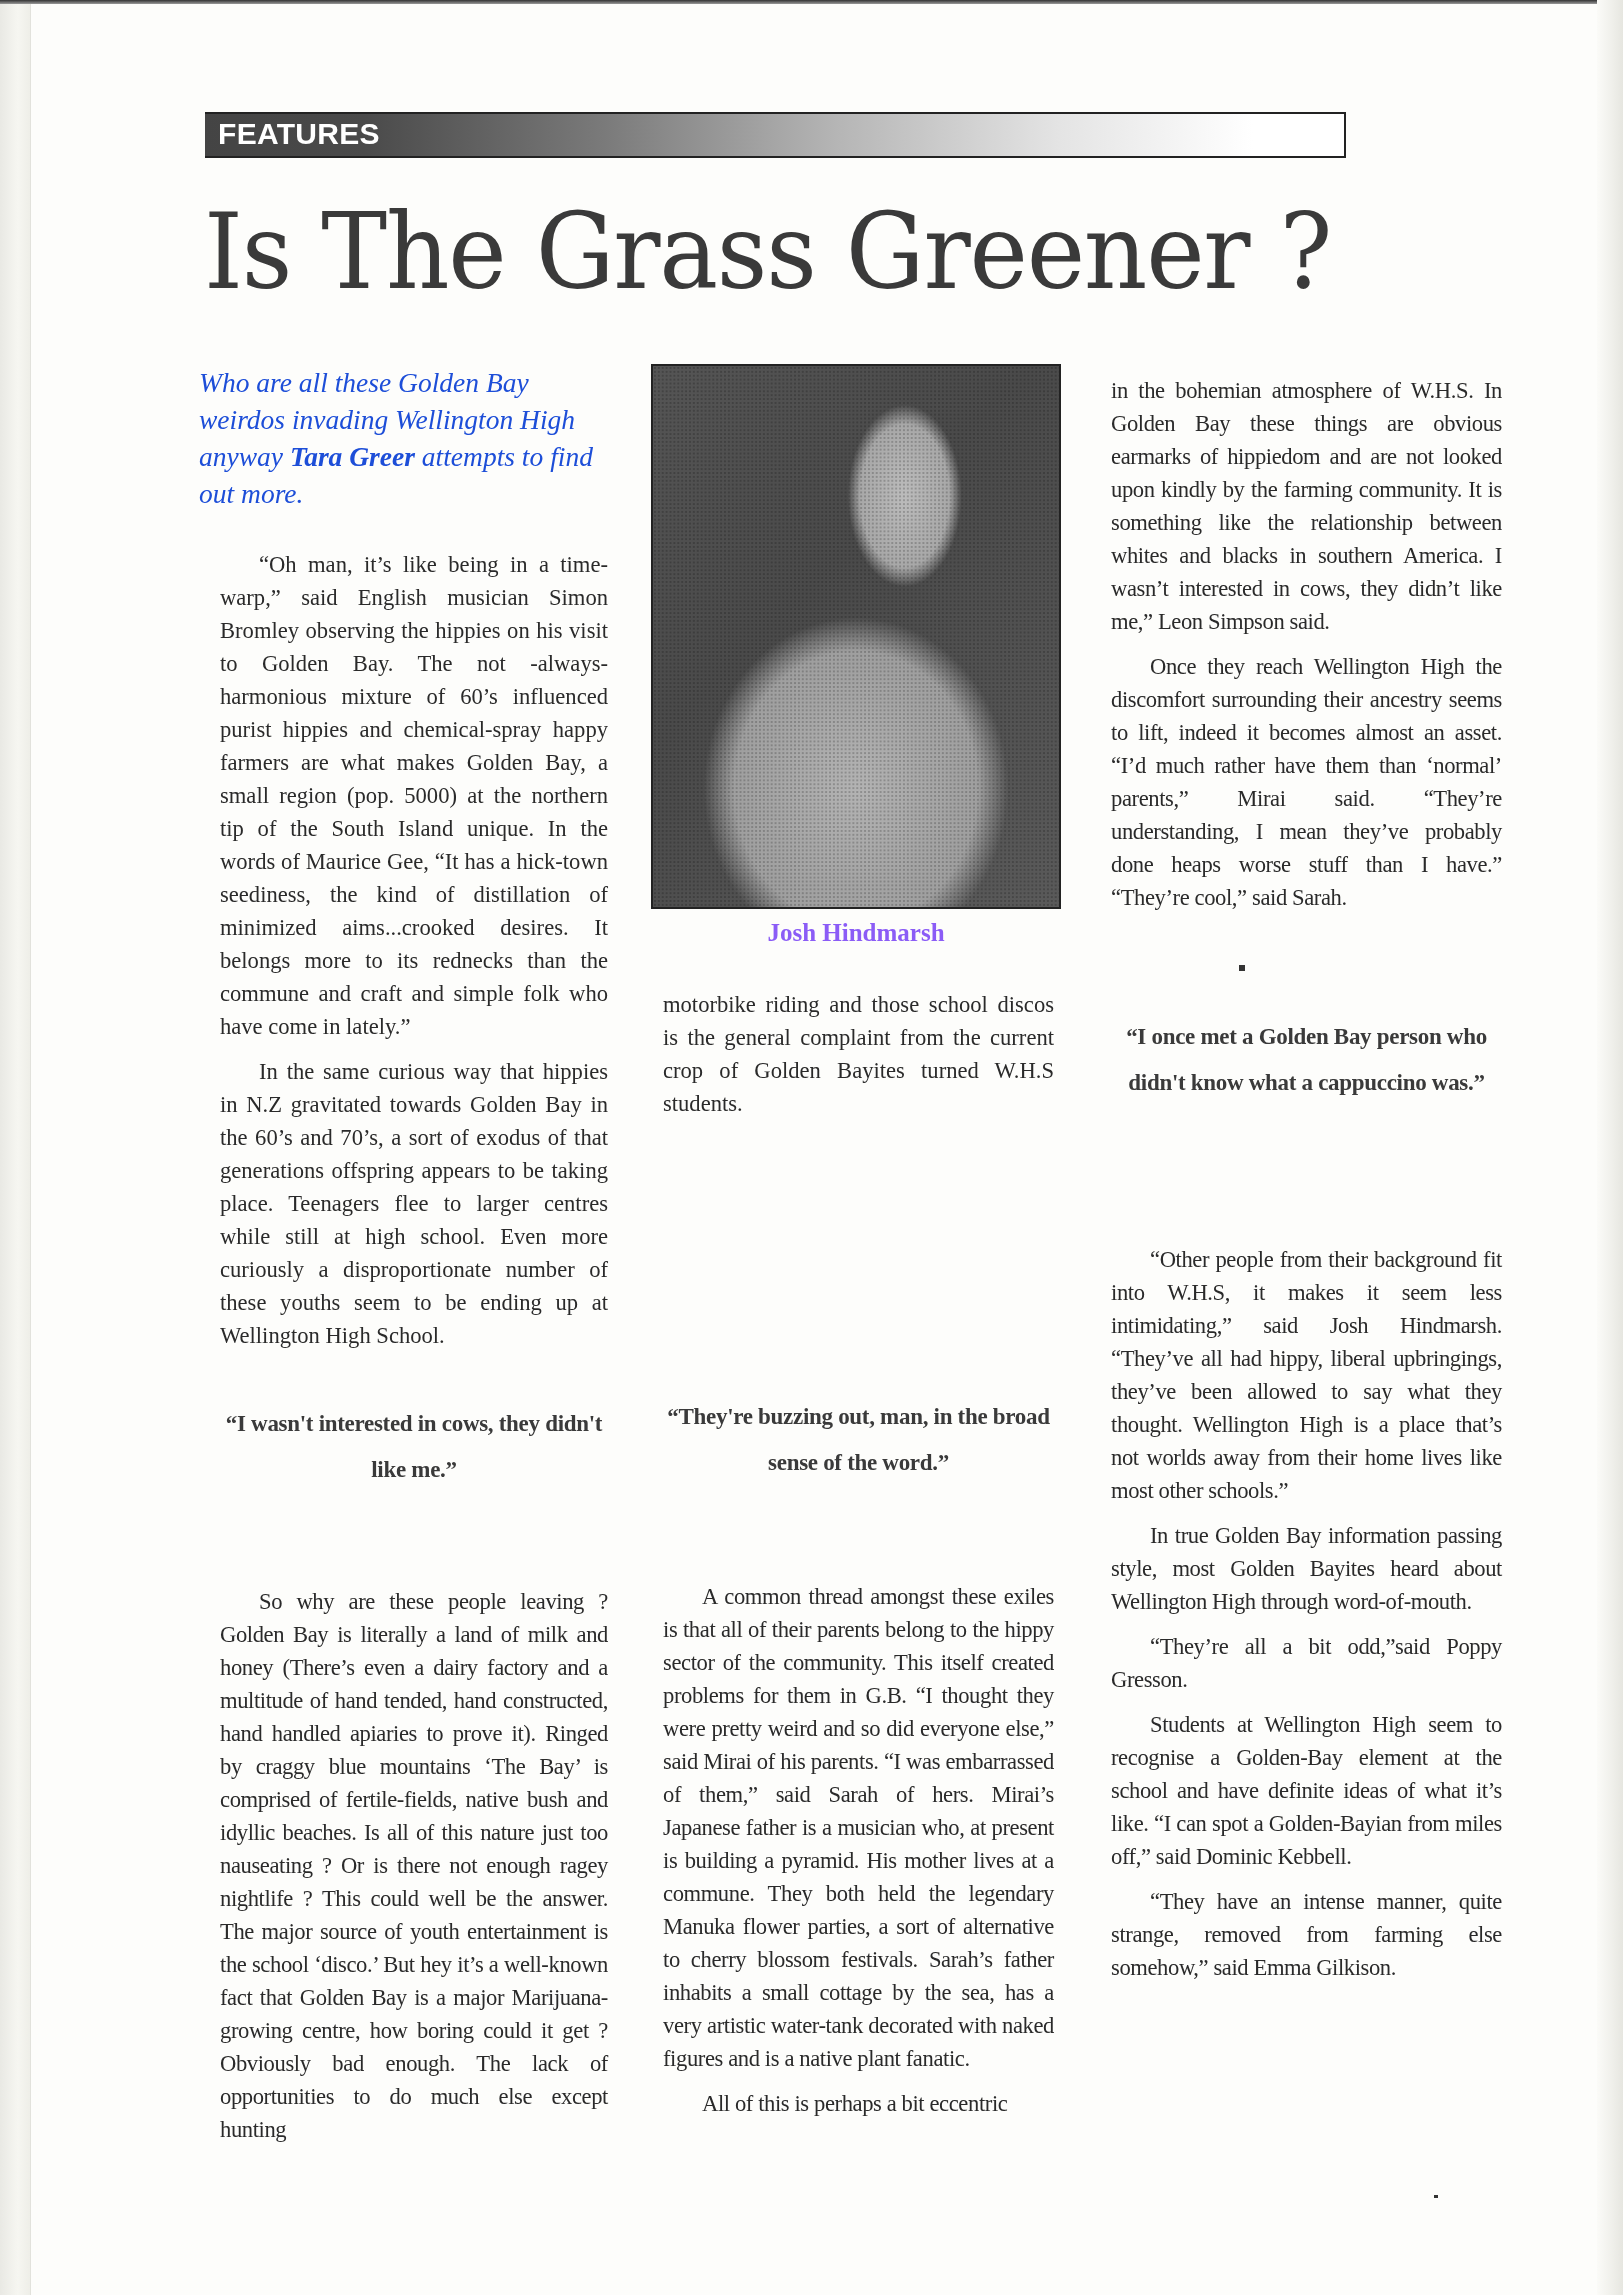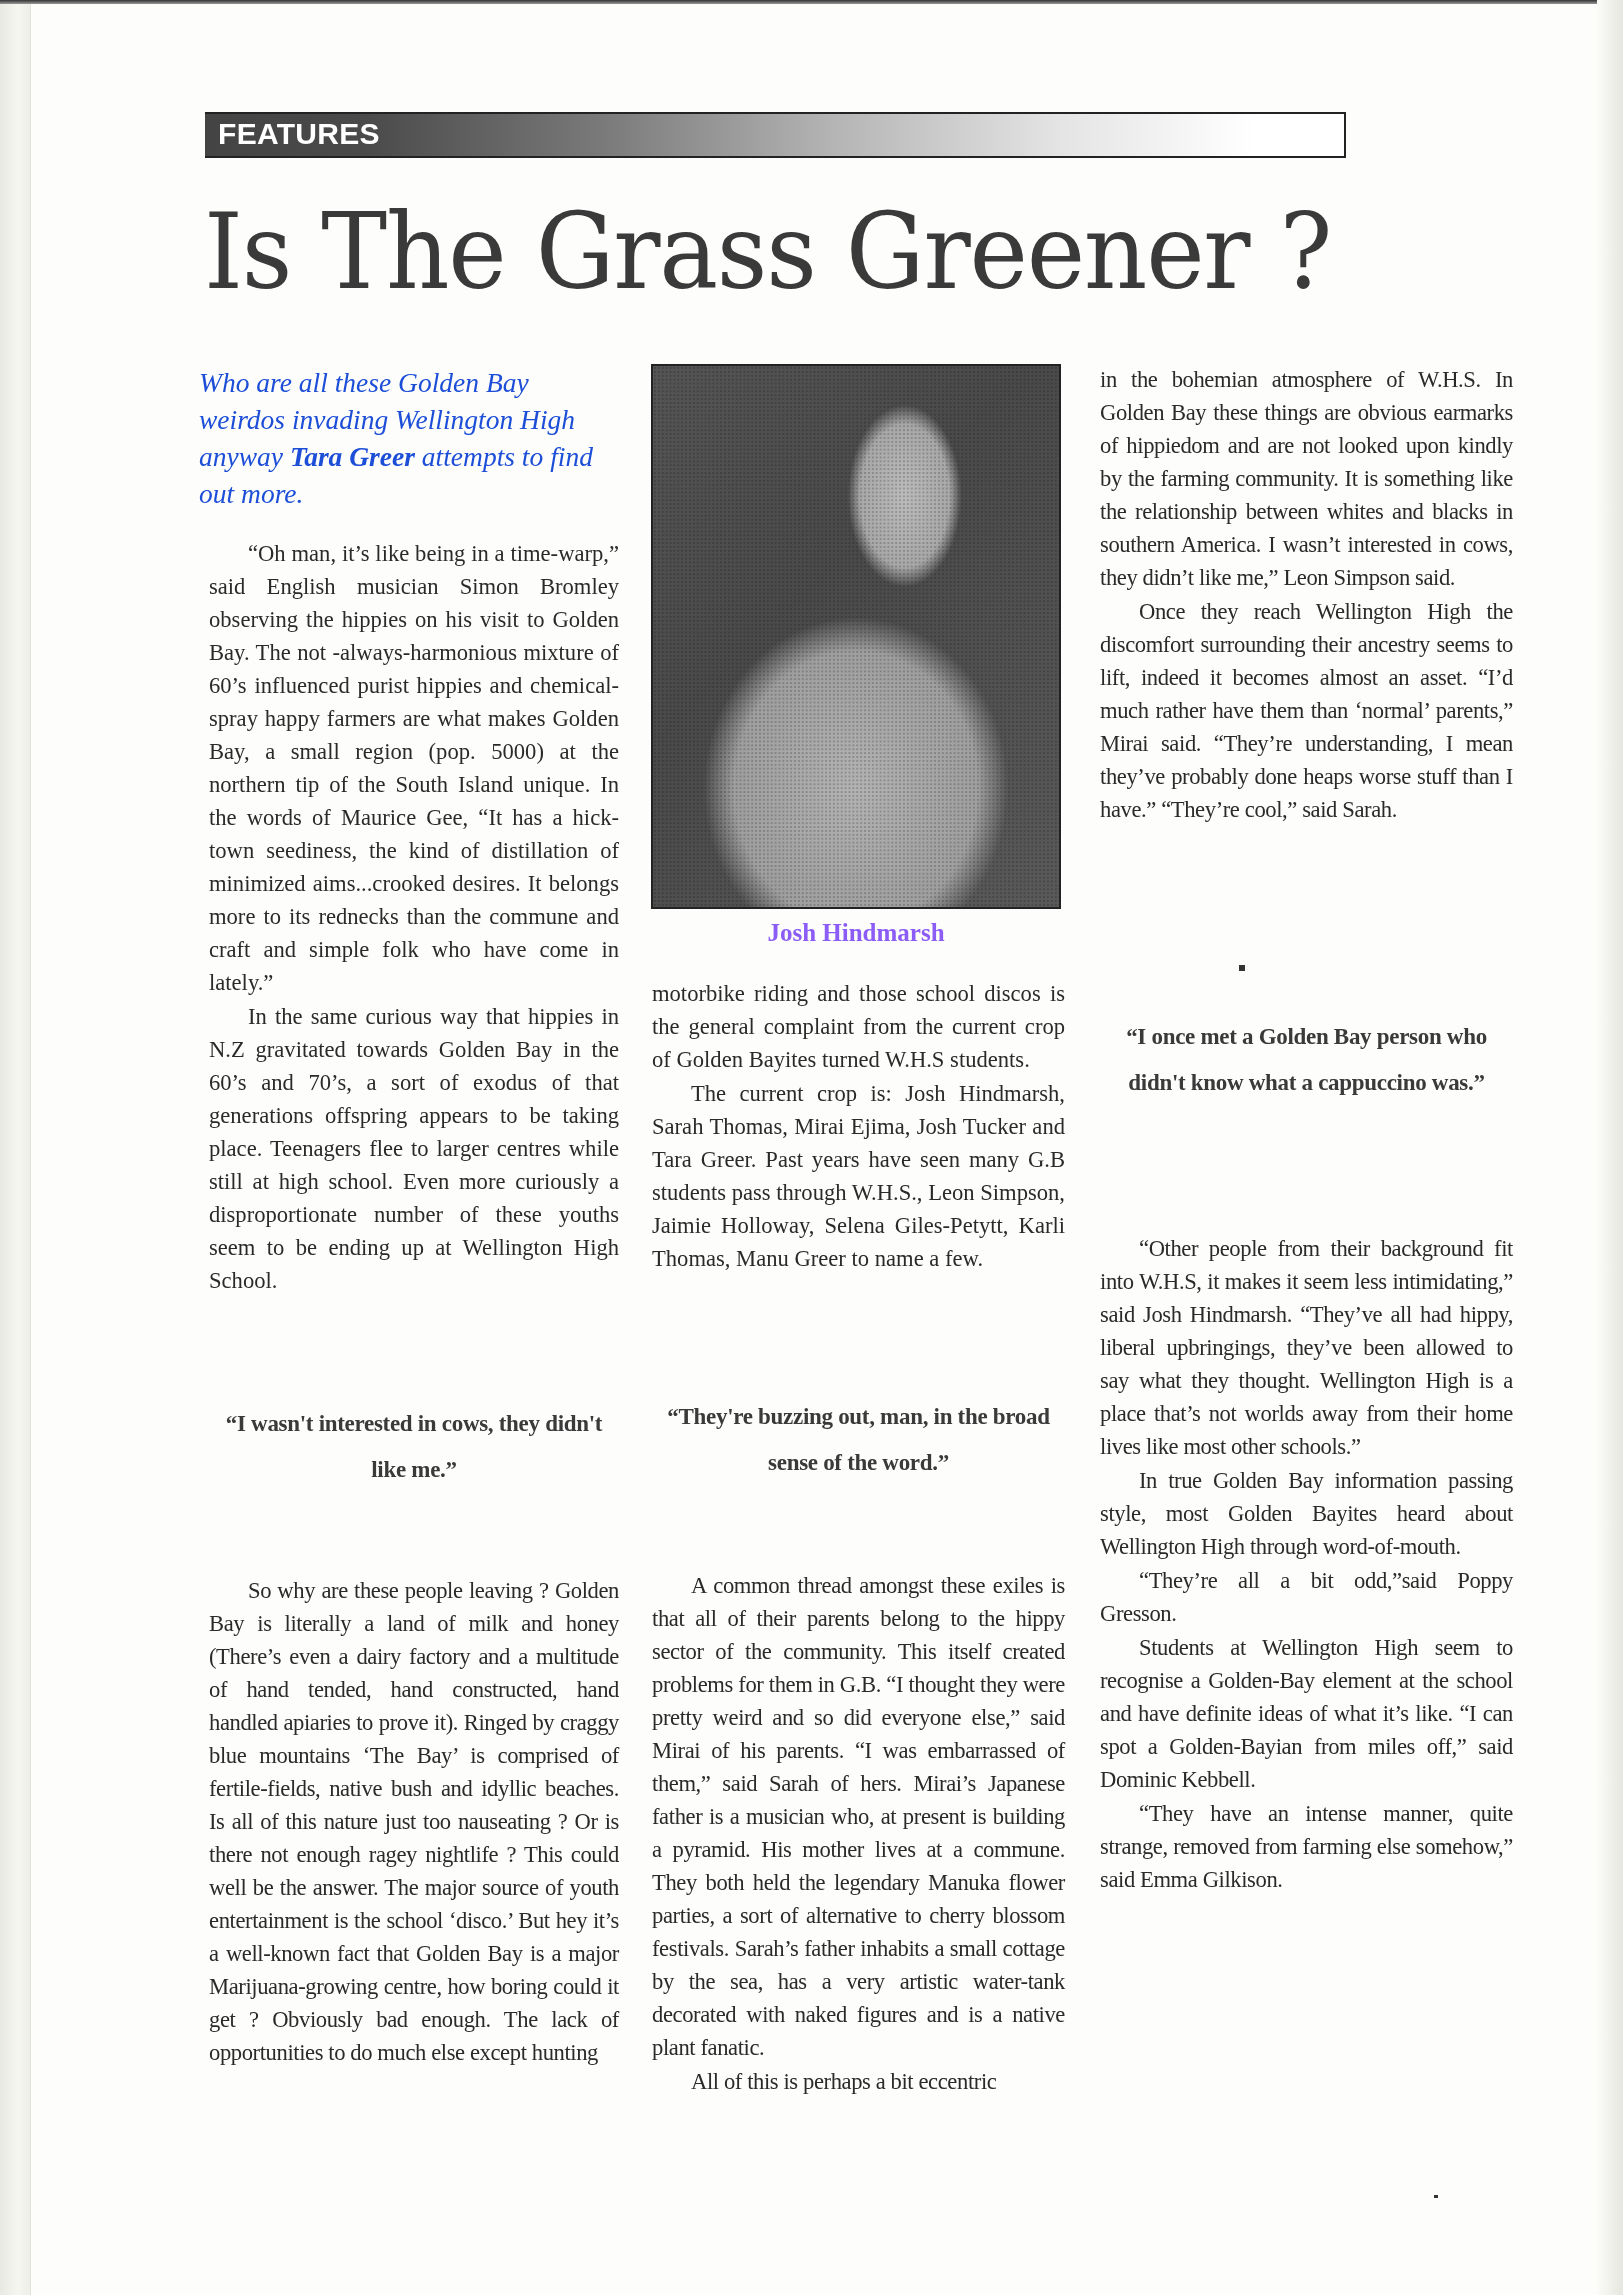--- a/index.html
+++ b/index.html
@@ -33,21 +33,21 @@
     color: #3a3a3a; letter-spacing: -1.3px; line-height: 1; white-space: nowrap;
     transform: scaleX(0.94); transform-origin: left top; }
 
   
   .deck { position: absolute; left: 199px; top: 364px; width: 419px;
     font-style: italic; font-size: 27.5px; line-height: 37px; color: #1d4ed8; }
   .deck b { font-weight: bold; }
 
   
   .col { position: absolute; font-size: 22.6px; line-height: 33px; text-align: justify; }
-  .col p { margin: 1px; text-indent: 0; }
+  .col p { margin: 12px; text-indent: 0; }
   .col p.ind { text-indent: 39px; }
   .col1 { left: 208px; width: 412px; }
   .col2 { left: 651px; width: 415px; }
   .col3 { left: 1099px; width: 415px; }
   .cond { font-family: "Liberation Serif", serif; letter-spacing: -0.4px; }
 
   
   .pull { position: absolute; text-align: center; font-weight: bold;
     font-family: "Liberation Serif", "DejaVu Serif", serif;
     font-size: 23px; line-height: 46px; color: #3a3a3a; letter-spacing: -0.3px; }
@@ -87,21 +87,20 @@
 </div>
 <div class="pull" style="left:208px; top:1401px; width:412px;">“I wasn't interested in cows, they didn't like me.”</div>
 <div class="col col1 cond" style="top:1573px;">
   <p class="ind">So why are these people leaving ? Golden Bay is literally a land of milk and honey (There’s even a dairy factory and a multitude of hand tended, hand constructed, hand handled apiaries to prove it).  Ringed by craggy blue mountains ‘The Bay’ is comprised of fertile-fields, native bush and idyllic beaches.  Is all of this nature just too nauseating ?  Or is there not enough ragey nightlife ? This could well be the answer.  The major source of youth entertainment is the school ‘disco.’ But hey it’s a well-known fact that  Golden Bay is a major Marijuana-growing centre, how boring could it get ?  Obviously bad enough.  The lack of opportunities to do much else except hunting</p>
 </div>
 
 <div class="photo" role="img" aria-label="Black and white halftone photo of Josh Hindmarsh"></div>
 <div class="caption">Josh Hindmarsh</div>
 <div class="col col2" style="top:976px;">
   <p>motorbike riding and those school discos is the general complaint from the current crop of Golden Bayites turned W.H.S students.</p>
-  <p class="ind">The current crop is:  Josh Hindmarsh, Sarah Thomas, Mirai Ejima, Josh Tucker and Tara Greer. Past years have seen many G.B students pass through W.H.S.,  Leon Simpson, Jaimie Holloway, Selena Giles-Petytt, Karli Thomas, Manu Greer to name a few.</p>
 </div>
 <div class="pull" style="left:651px; top:1394px; width:415px;">“They're buzzing out, man, in the broad sense of the word.”</div>
 <div class="col col2 cond" style="top:1568px;">
   <p class="ind">A common thread amongst  these exiles is that all of their parents belong to the hippy sector of the community. This itself created problems for them in G.B. “I thought they were pretty weird and so did everyone else,”  said Mirai of his parents.  “I was embarrassed of them,” said Sarah of hers.  Mirai’s Japanese father is a musician who, at present is building a pyramid.  His mother lives at a commune.  They both held the legendary Manuka flower parties, a sort of alternative to cherry blossom festivals.  Sarah’s father inhabits a small cottage by the sea, has a very artistic water-tank decorated with naked figures and is a native plant fanatic.</p>
   <p class="ind">All of this is perhaps a bit eccentric</p>
 </div>
 
 <div class="col col3 cond" style="top:362px;">
   <p>in the bohemian atmosphere of W.H.S. In Golden Bay these things are obvious earmarks of hippiedom and are not looked upon kindly by the farming community.  It is something like the relationship between whites and blacks in southern America.  I wasn’t interested in cows, they didn’t like me,” Leon Simpson said.</p>
   <p class="ind">Once they reach Wellington High the discomfort surrounding their ancestry seems to lift, indeed it becomes almost an asset.  “I’d much rather have them than ‘normal’ parents,”  Mirai said. “They’re understanding, I mean they’ve probably done heaps worse stuff than I have.” “They’re cool,” said Sarah.</p>

